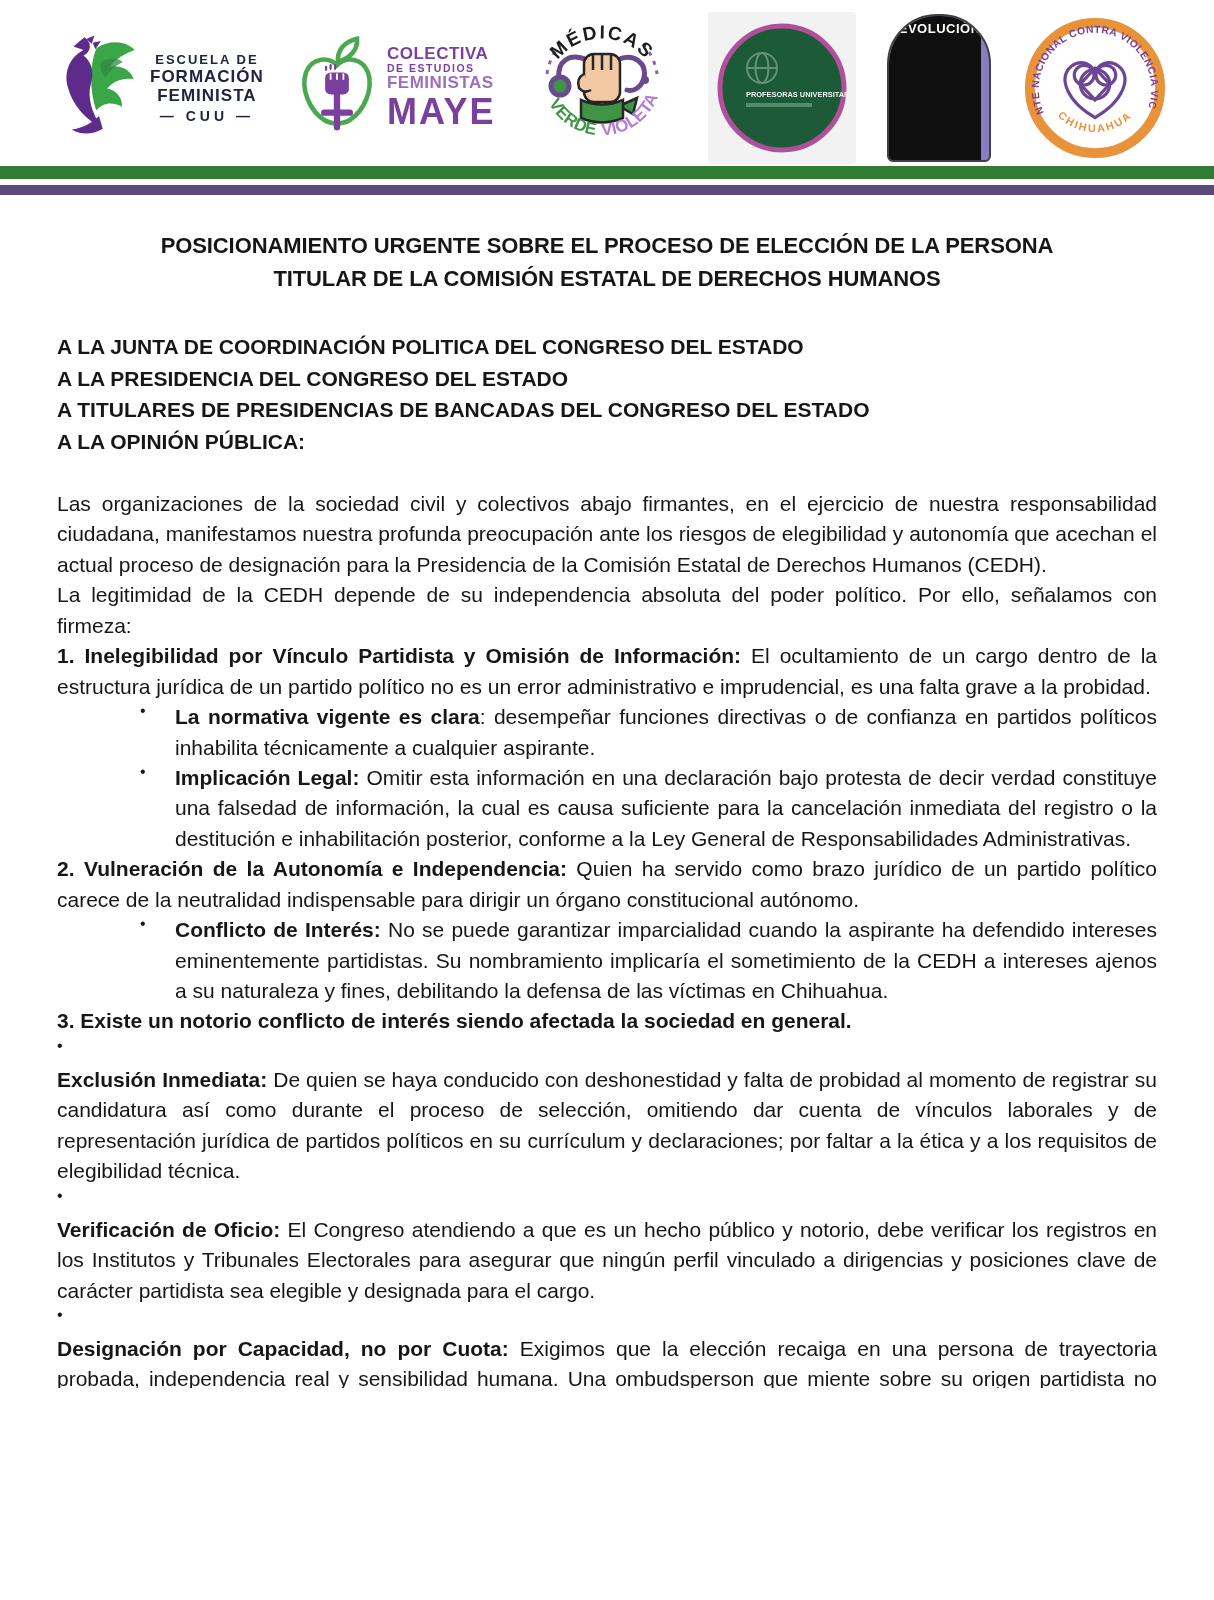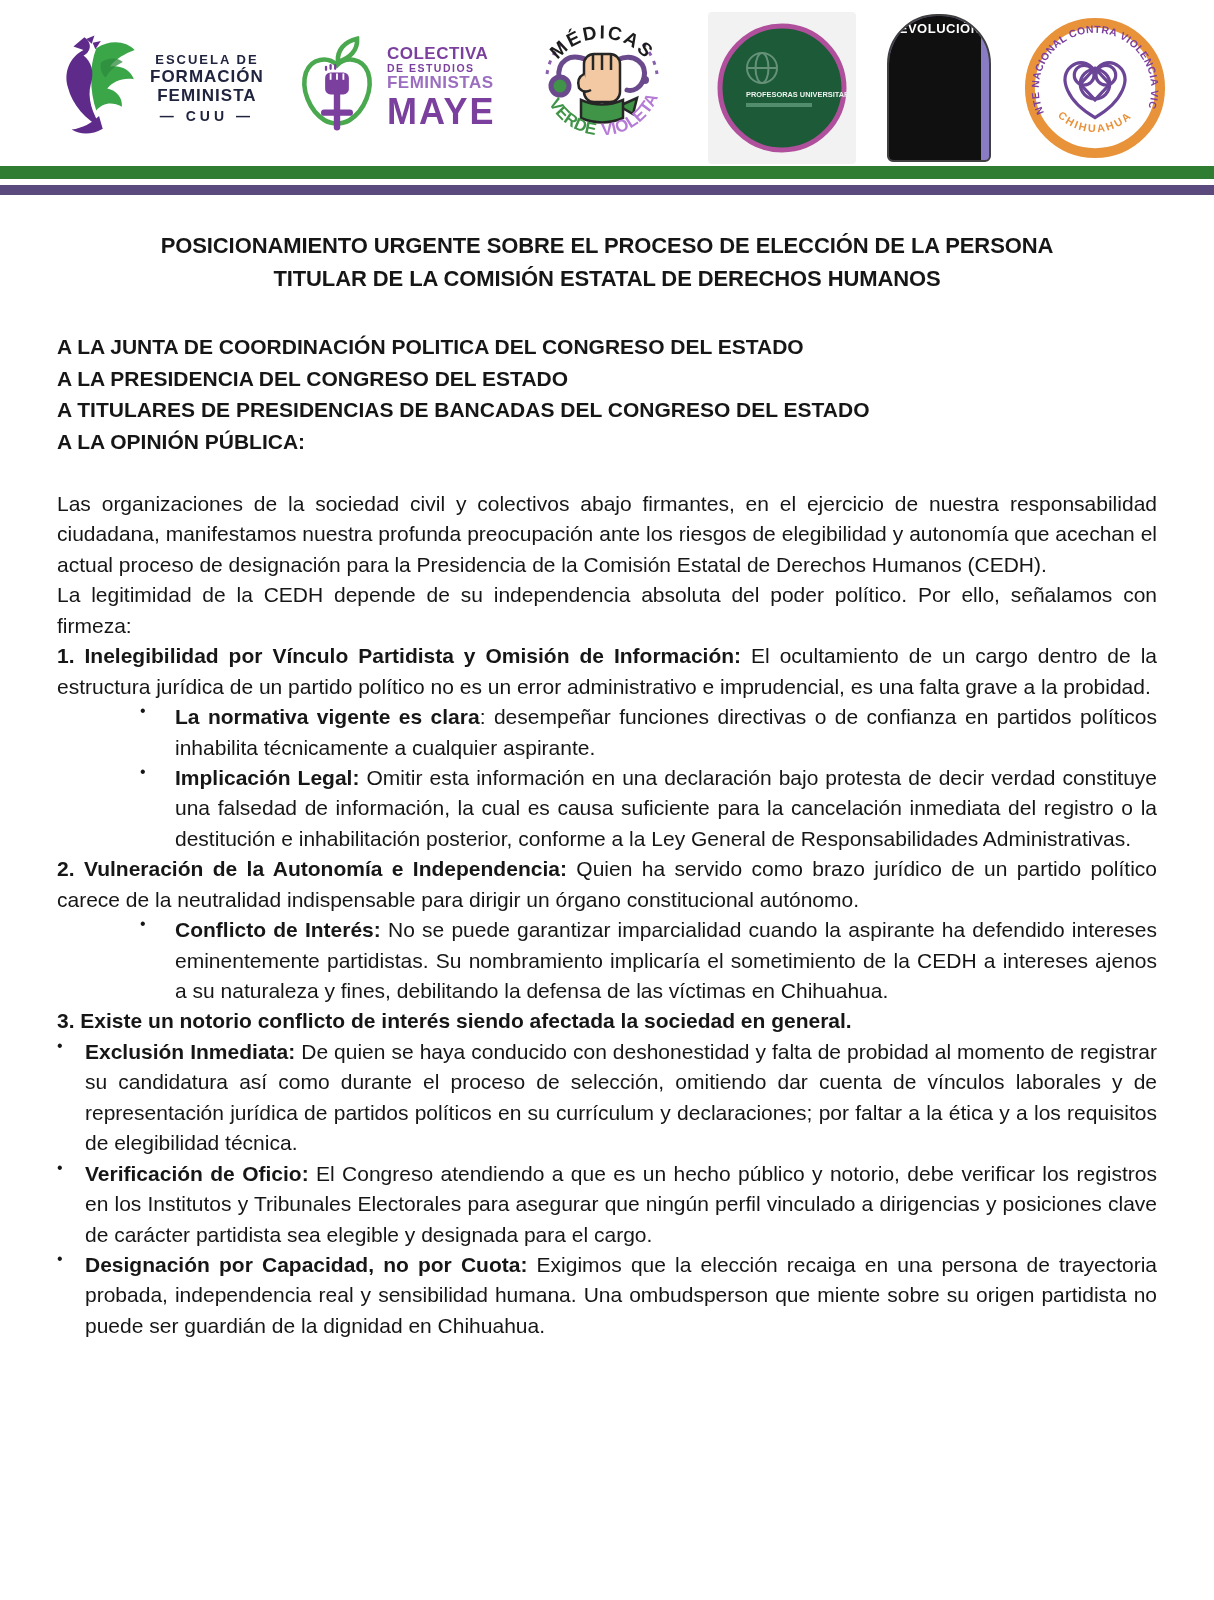--- a/index.html
+++ b/index.html
@@ -50,21 +50,21 @@
   .addressees{ margin-top:36px; font-size:21px; font-weight:800; line-height:1.5; }
   .body-start{ margin-top:32px; }
   .para{ font-size:21px; line-height:1.45; }
   .just{ text-align:justify; }
   .para strong{ font-weight:800; }
   .bitem{ display:flex; }
   .bitem .btext{ flex:1; }
   .dot::before{ content:"•"; }
   .inner .bitem{ padding-left:83px; }
   .inner .dot{ flex:0 0 35px; }
-  .outer .bitem{ padding-left:0; }
+  .outer .bitem{ padding-left:0;flex-direction:column; }
   .outer .dot{ flex:0 0 28px; }
   .point3{ font-weight:800; }
   .demands-heading{ margin-top:36px; font-size:21px; font-weight:800; line-height:1.45; }
   .closing{ margin-top:48px; font-size:21px; font-weight:800; line-height:1.6; }
 </style>
 </head>
 <body>
 
 <div class="page">
 

